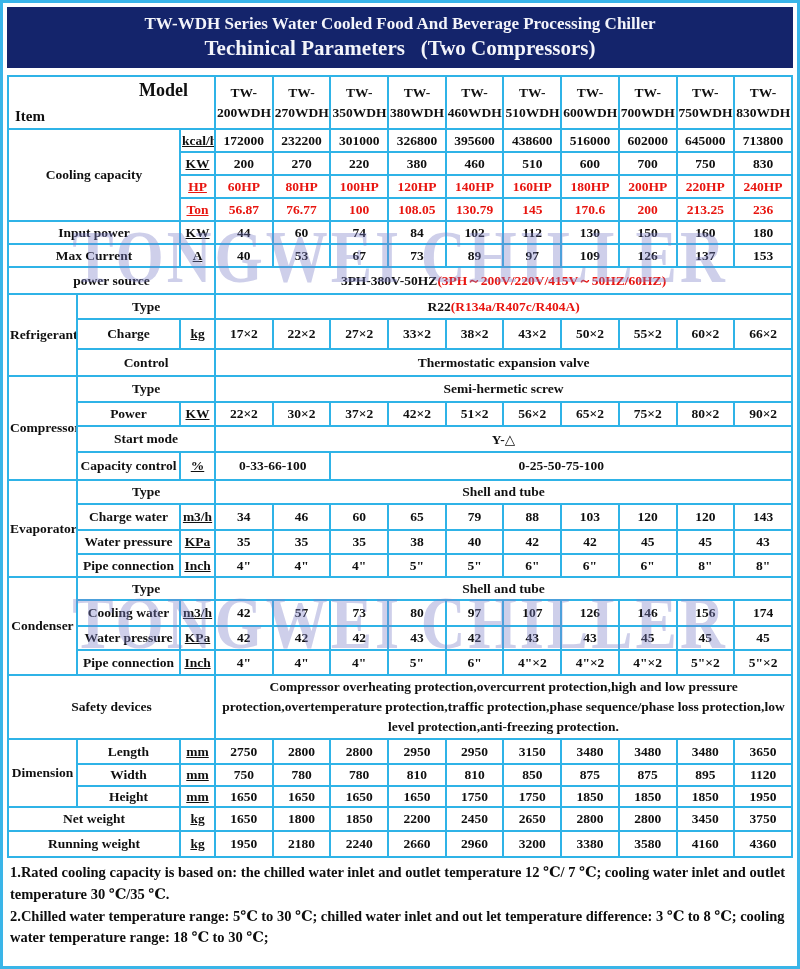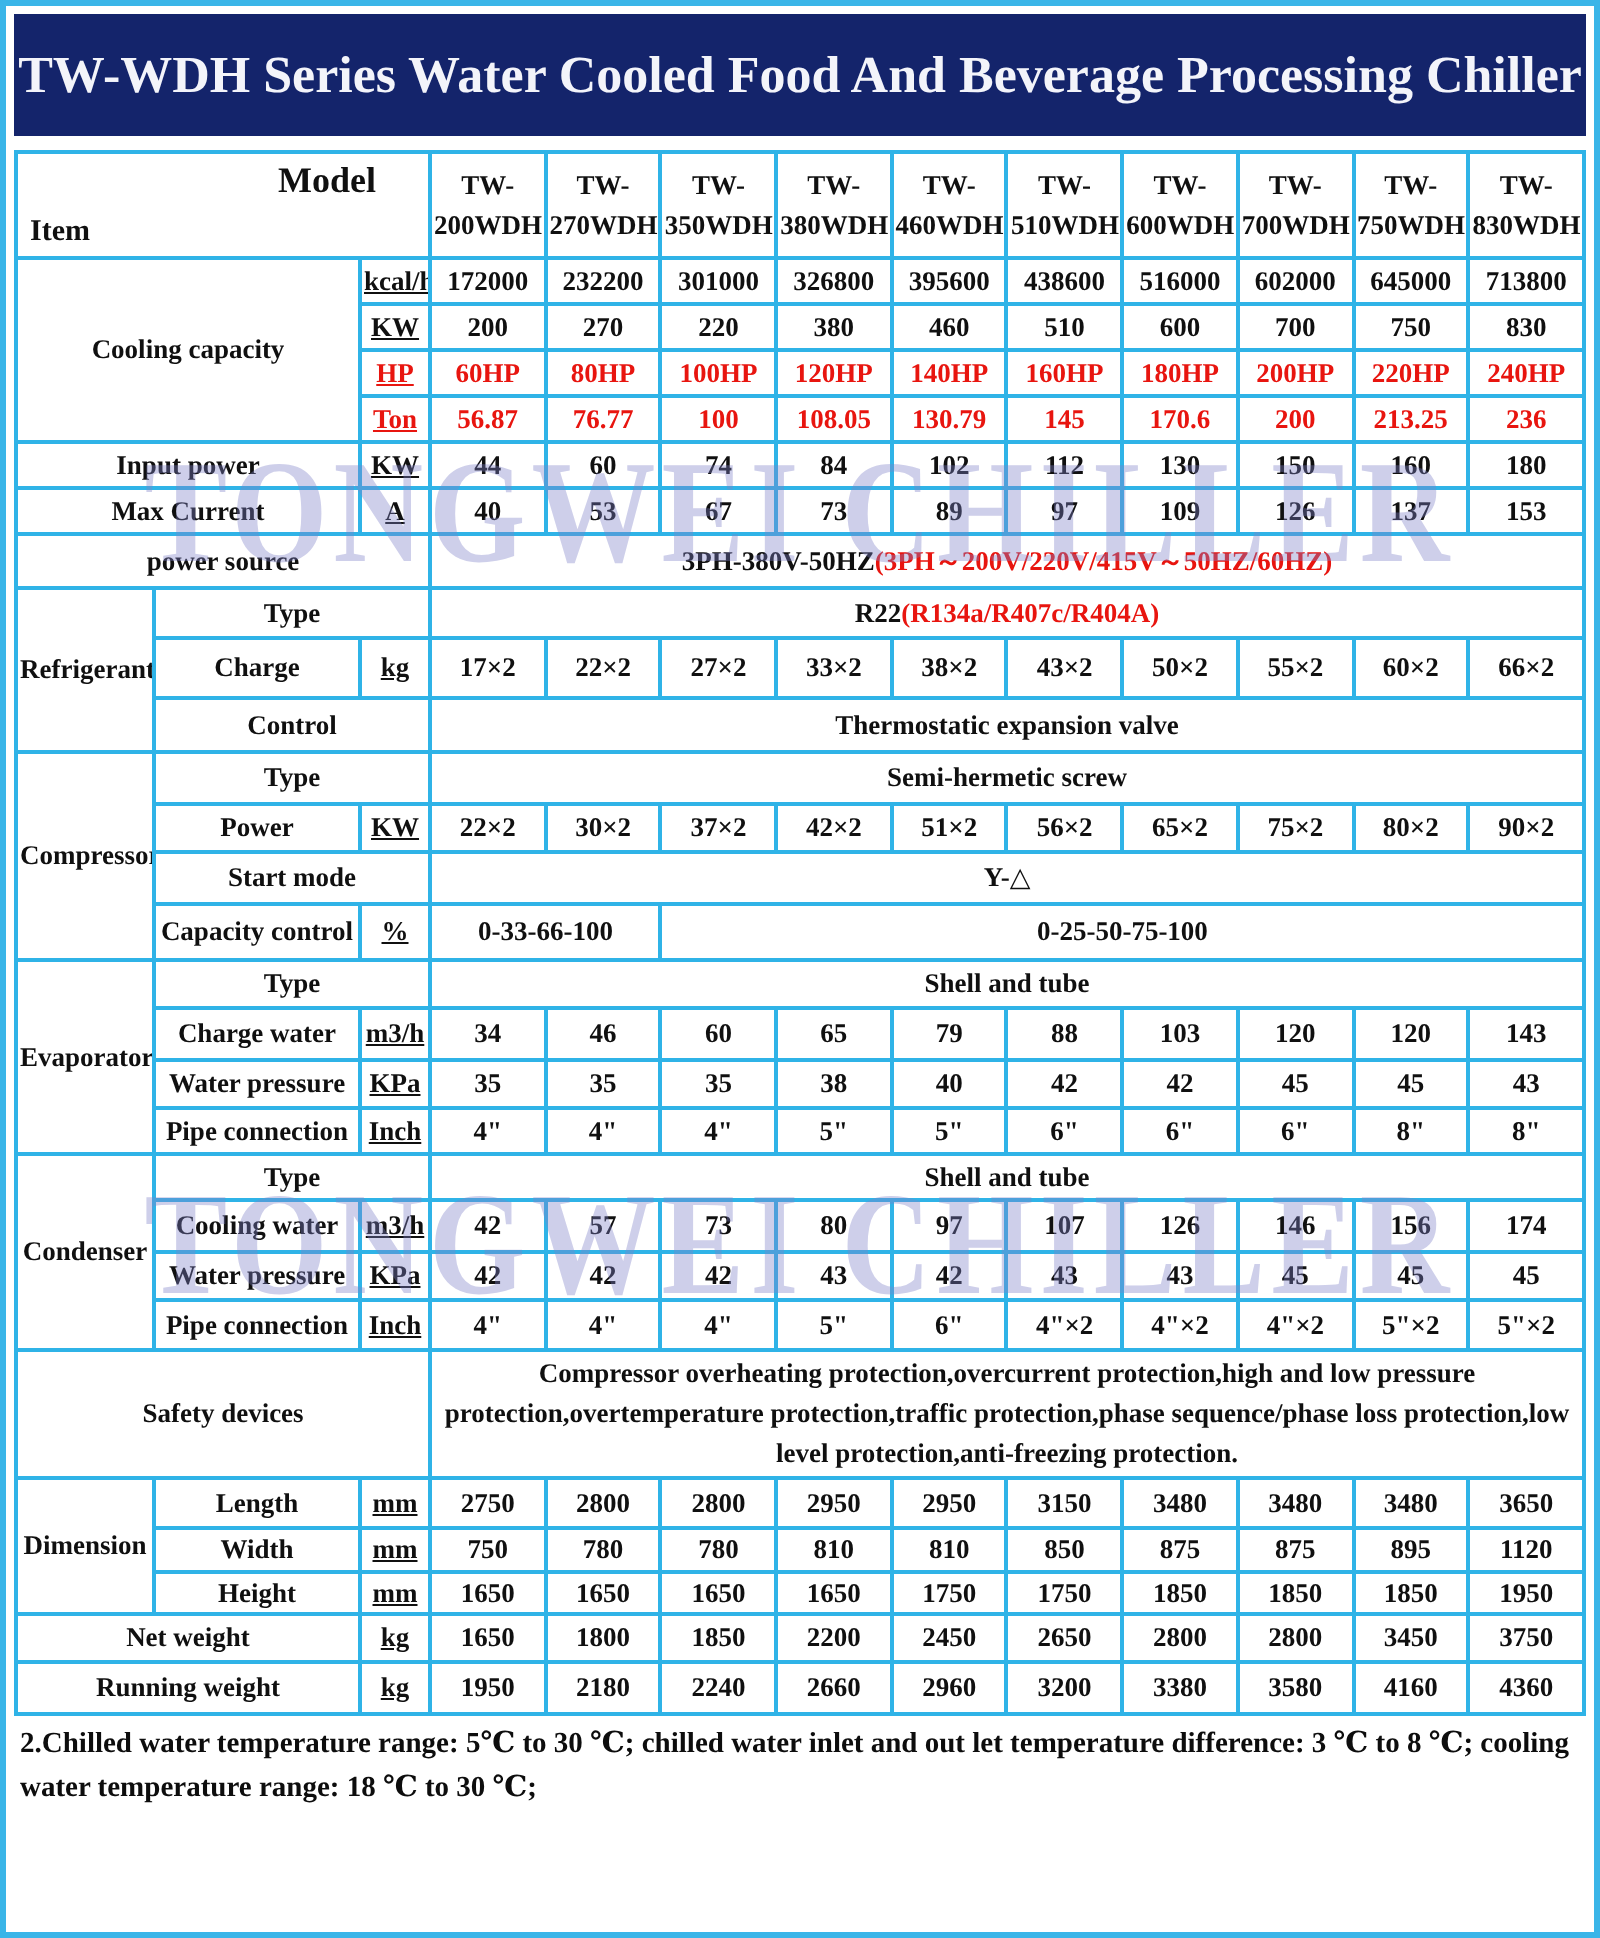--- a/index.html
+++ b/index.html
@@ -11,21 +11,21 @@
   .page-frame{
     position:absolute;inset:0;border:3px solid #3ab5e8;box-sizing:border-box;
     pointer-events:none;z-index:10;
   }
   .title-band{
     position:absolute;left:7px;top:7px;width:786px;height:61px;
     background:#14246b;color:#f3f4fa;text-align:center;box-sizing:border-box;
     display:flex;flex-direction:column;justify-content:center;gap:2px;
     font-weight:bold;z-index:2;
   }
-  .title-line1{font-size:26px;white-space:pre-wrap;}
+  .title-line1{font-size:17px;white-space:pre-wrap;}
   .title-line2{font-size:21px;white-space:pre-wrap;}
   table.spec{
     position:absolute;left:7px;top:75px;width:786px;
     border-collapse:collapse;table-layout:fixed;z-index:1;
   }
   table.spec td{
     border:2px solid #2fb3e7;text-align:center;vertical-align:middle;
     font-weight:bold;font-size:13.5px;color:#101010;padding:0 1px;
     overflow:hidden;background:transparent;
   }
@@ -65,20 +65,21 @@
   }
   .notes div{margin:0;}
 </style>
 </head>
 <body>
 
 <div class="page-frame"></div>
 
 <div class="title-band">
   <div class="title-line1">TW-WDH Series Water Cooled Food And Beverage Processing Chiller</div>
+  <div class="title-line2">Techinical Parameters   (Two Compressors)</div>
 </div>
 
 <table class="spec">
   <colgroup>
     <col style="width:69px">
       <col style="width:103px">
       <col style="width:35px">
     <col style="width:57.7px">
       <col style="width:57.7px">
       <col style="width:57.7px">
@@ -432,15 +433,16 @@
         <td>4160</td>
         <td>4360</td>
       </tr>
   </tbody>
 </table>
 
 <div class="watermark wm-1">TONGWEI CHILLER</div>
 <div class="watermark wm-2">TONGWEI CHILLER</div>
 
 <div class="notes">
+  <div>1.Rated cooling capacity is based on: the chilled water inlet and outlet temperature 12 ℃/ 7 ℃; cooling water inlet and outlet temperature 30 ℃/35 ℃.</div>
   <div>2.Chilled water temperature range: 5℃ to 30 ℃; chilled water inlet and out let temperature difference: 3 ℃ to 8 ℃; cooling water temperature range: 18 ℃ to 30 ℃;</div>
 
 </div>
 
 </body></html>

